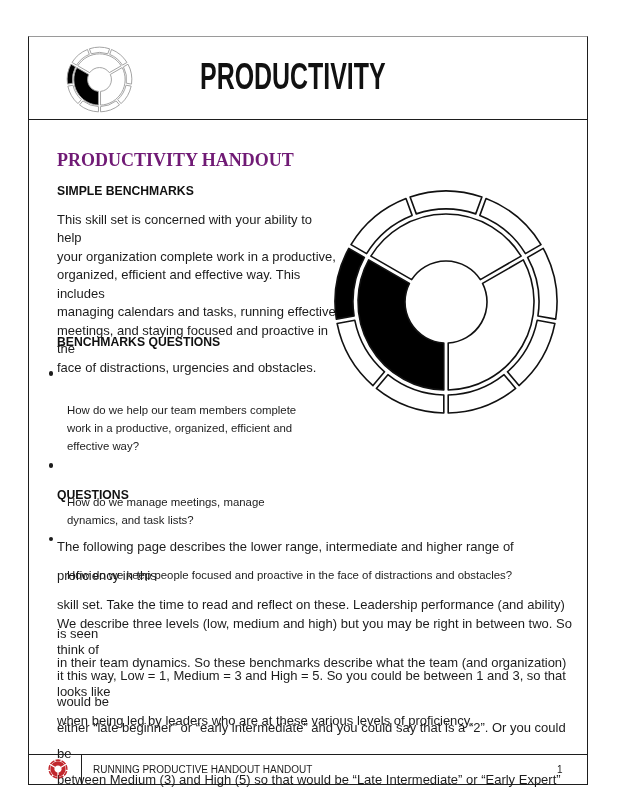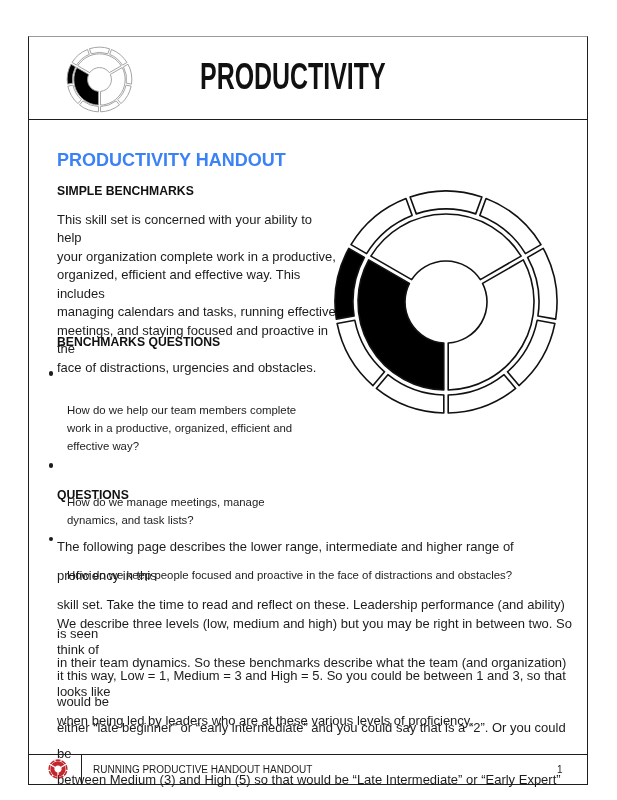--- a/index.html
+++ b/index.html
@@ -34,21 +34,21 @@
     .header-logo { position:absolute; left:66px; top:45.5px; width:67px; height:67px; }
     .header-title {
       position:absolute; left:200px; top:57px;
       font-size:37.5px; line-height:38px; font-weight:bold; color:#111;
       white-space:nowrap; transform:scaleX(0.665); transform-origin:0 0;
     }
 
     
     .doc-title {
       position:absolute; left:57px; top:148.8px; margin:0;
-      font-size:18px; line-height:22px; font-weight:bold; color:#3b82f6; white-space:nowrap;
+      font-size:18px; line-height:22px; font-weight:bold; color:#701a75; white-space:nowrap;font-family:Liberation Serif, serif;
     }
     .section-heading {
       position:absolute; left:57px; margin:0;
       font-size:12.2px; line-height:16px; font-weight:bold; color:#111; white-space:nowrap;
     }
     .para {
       position:absolute; left:57px; margin:0;
       font-size:13px; white-space:pre-line;
     }
     .para-def { top:210.8px; width:280px; line-height:18.5px; }

